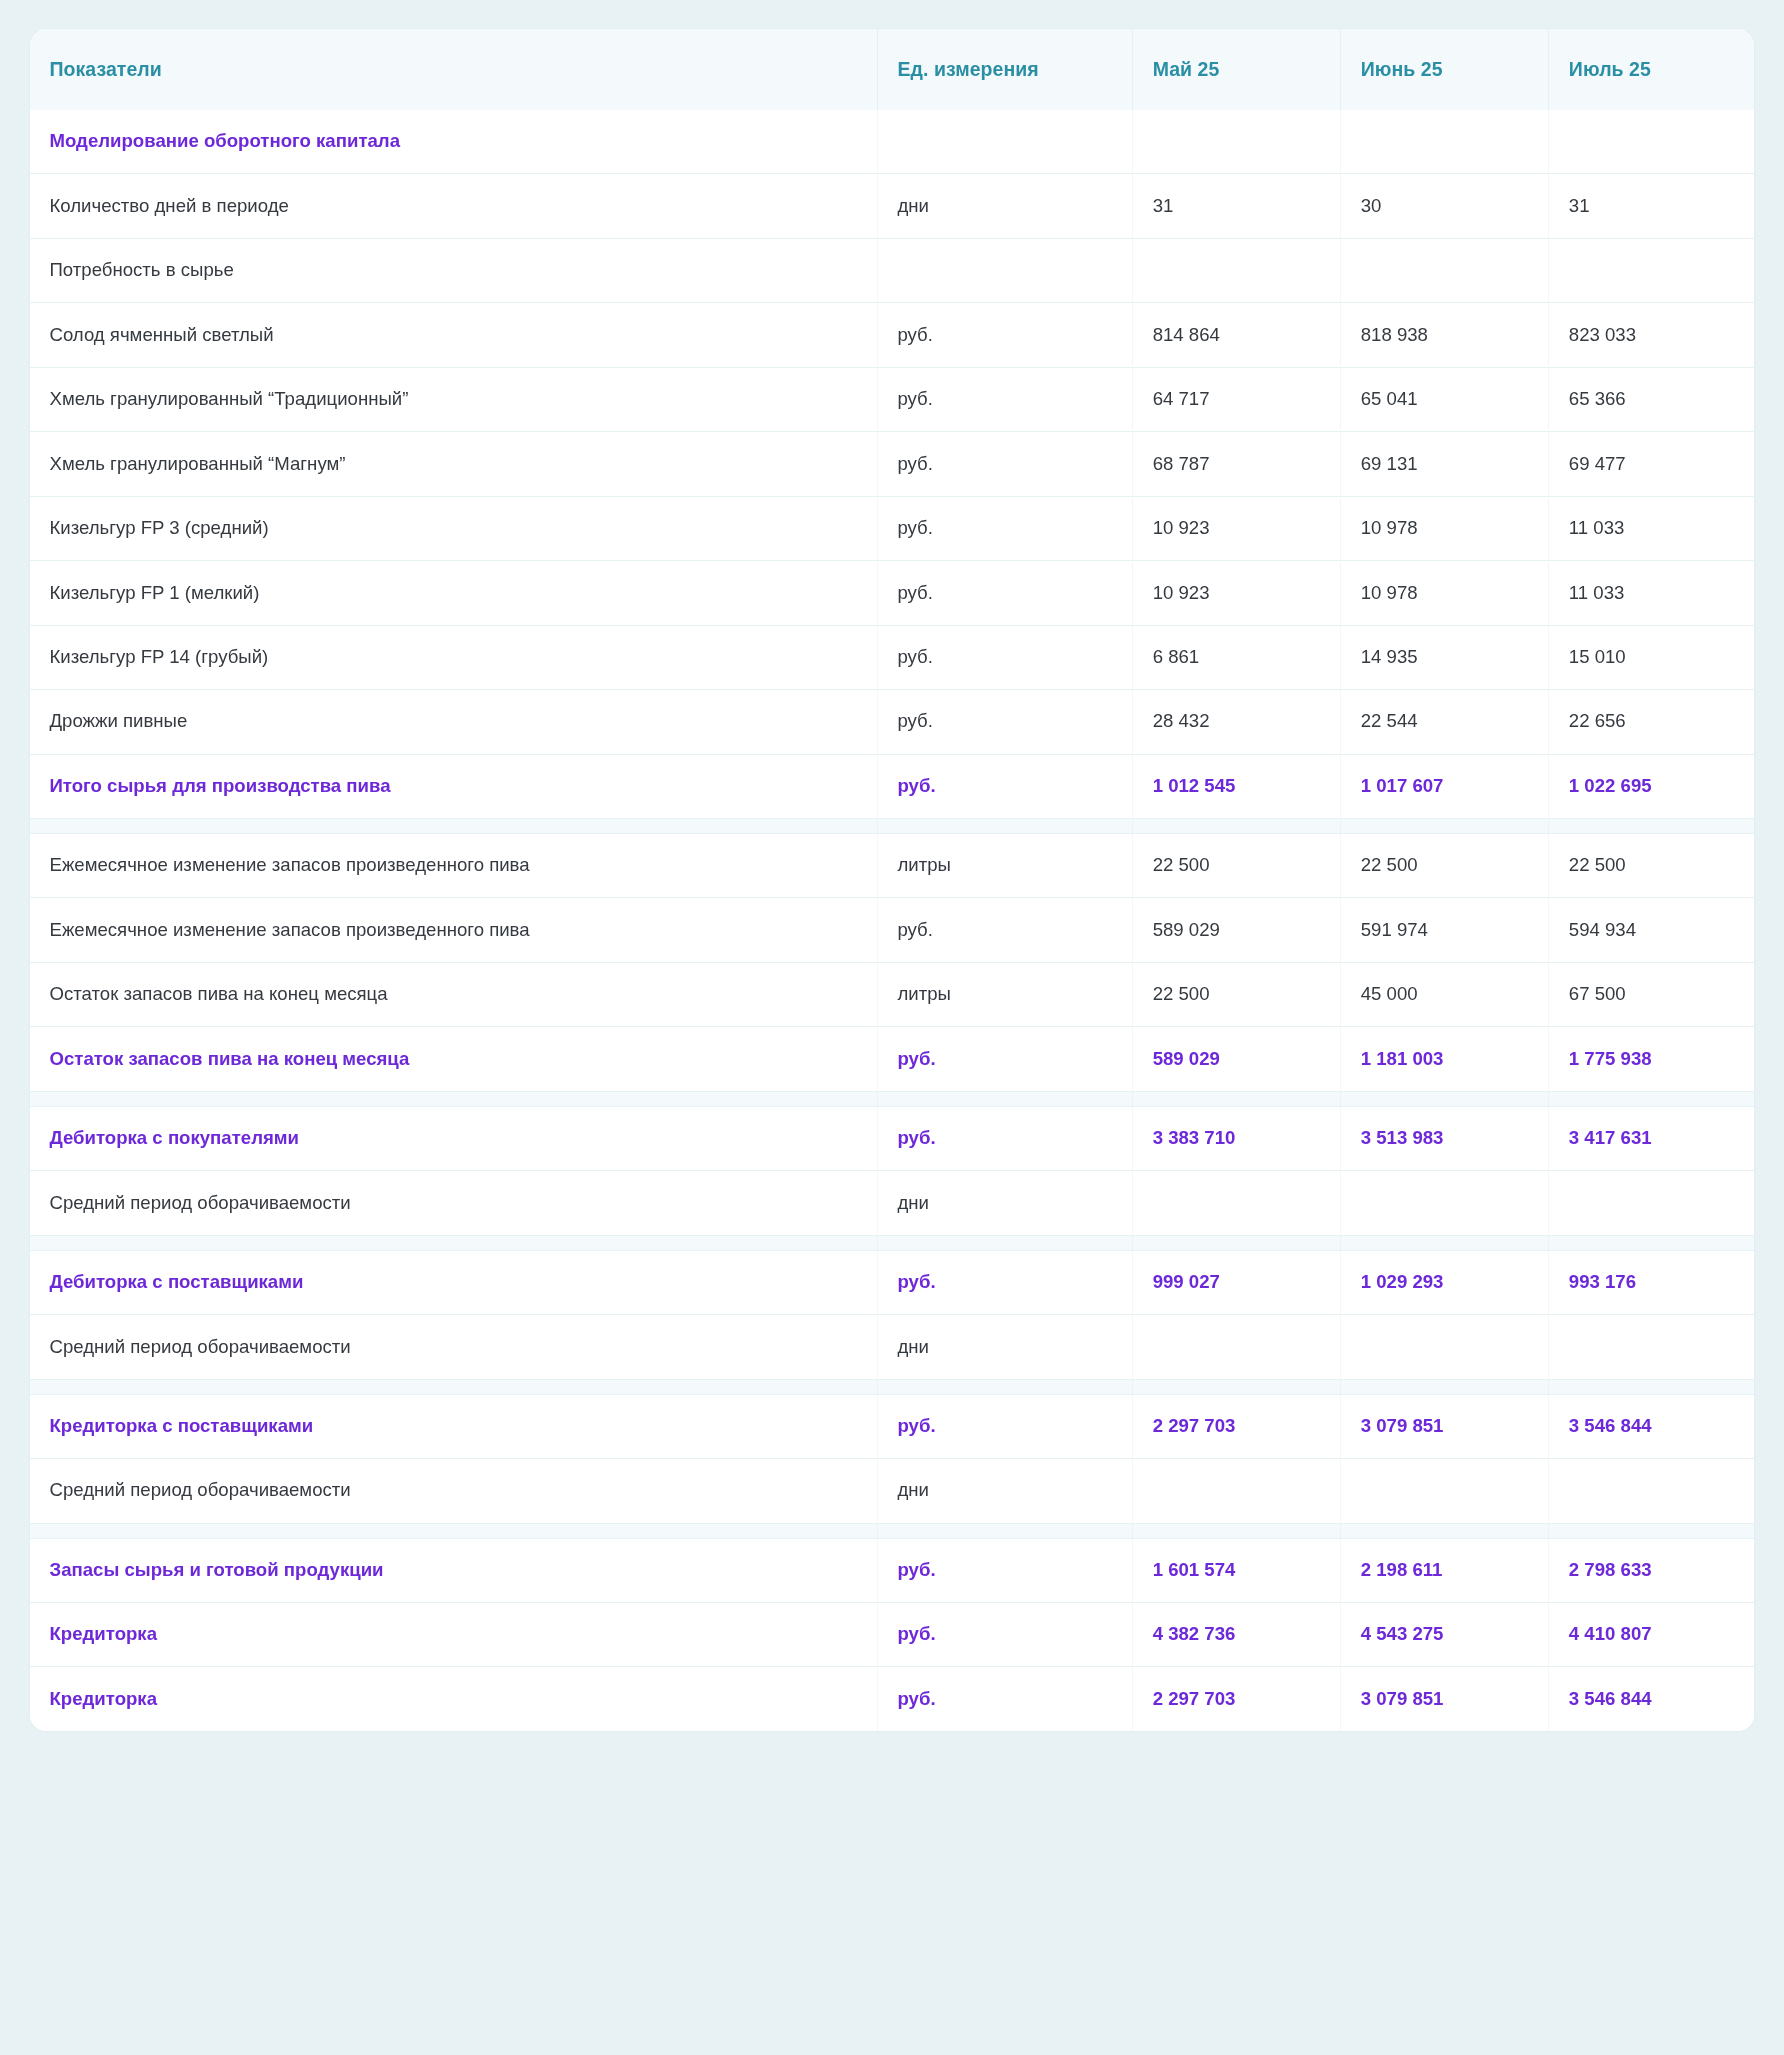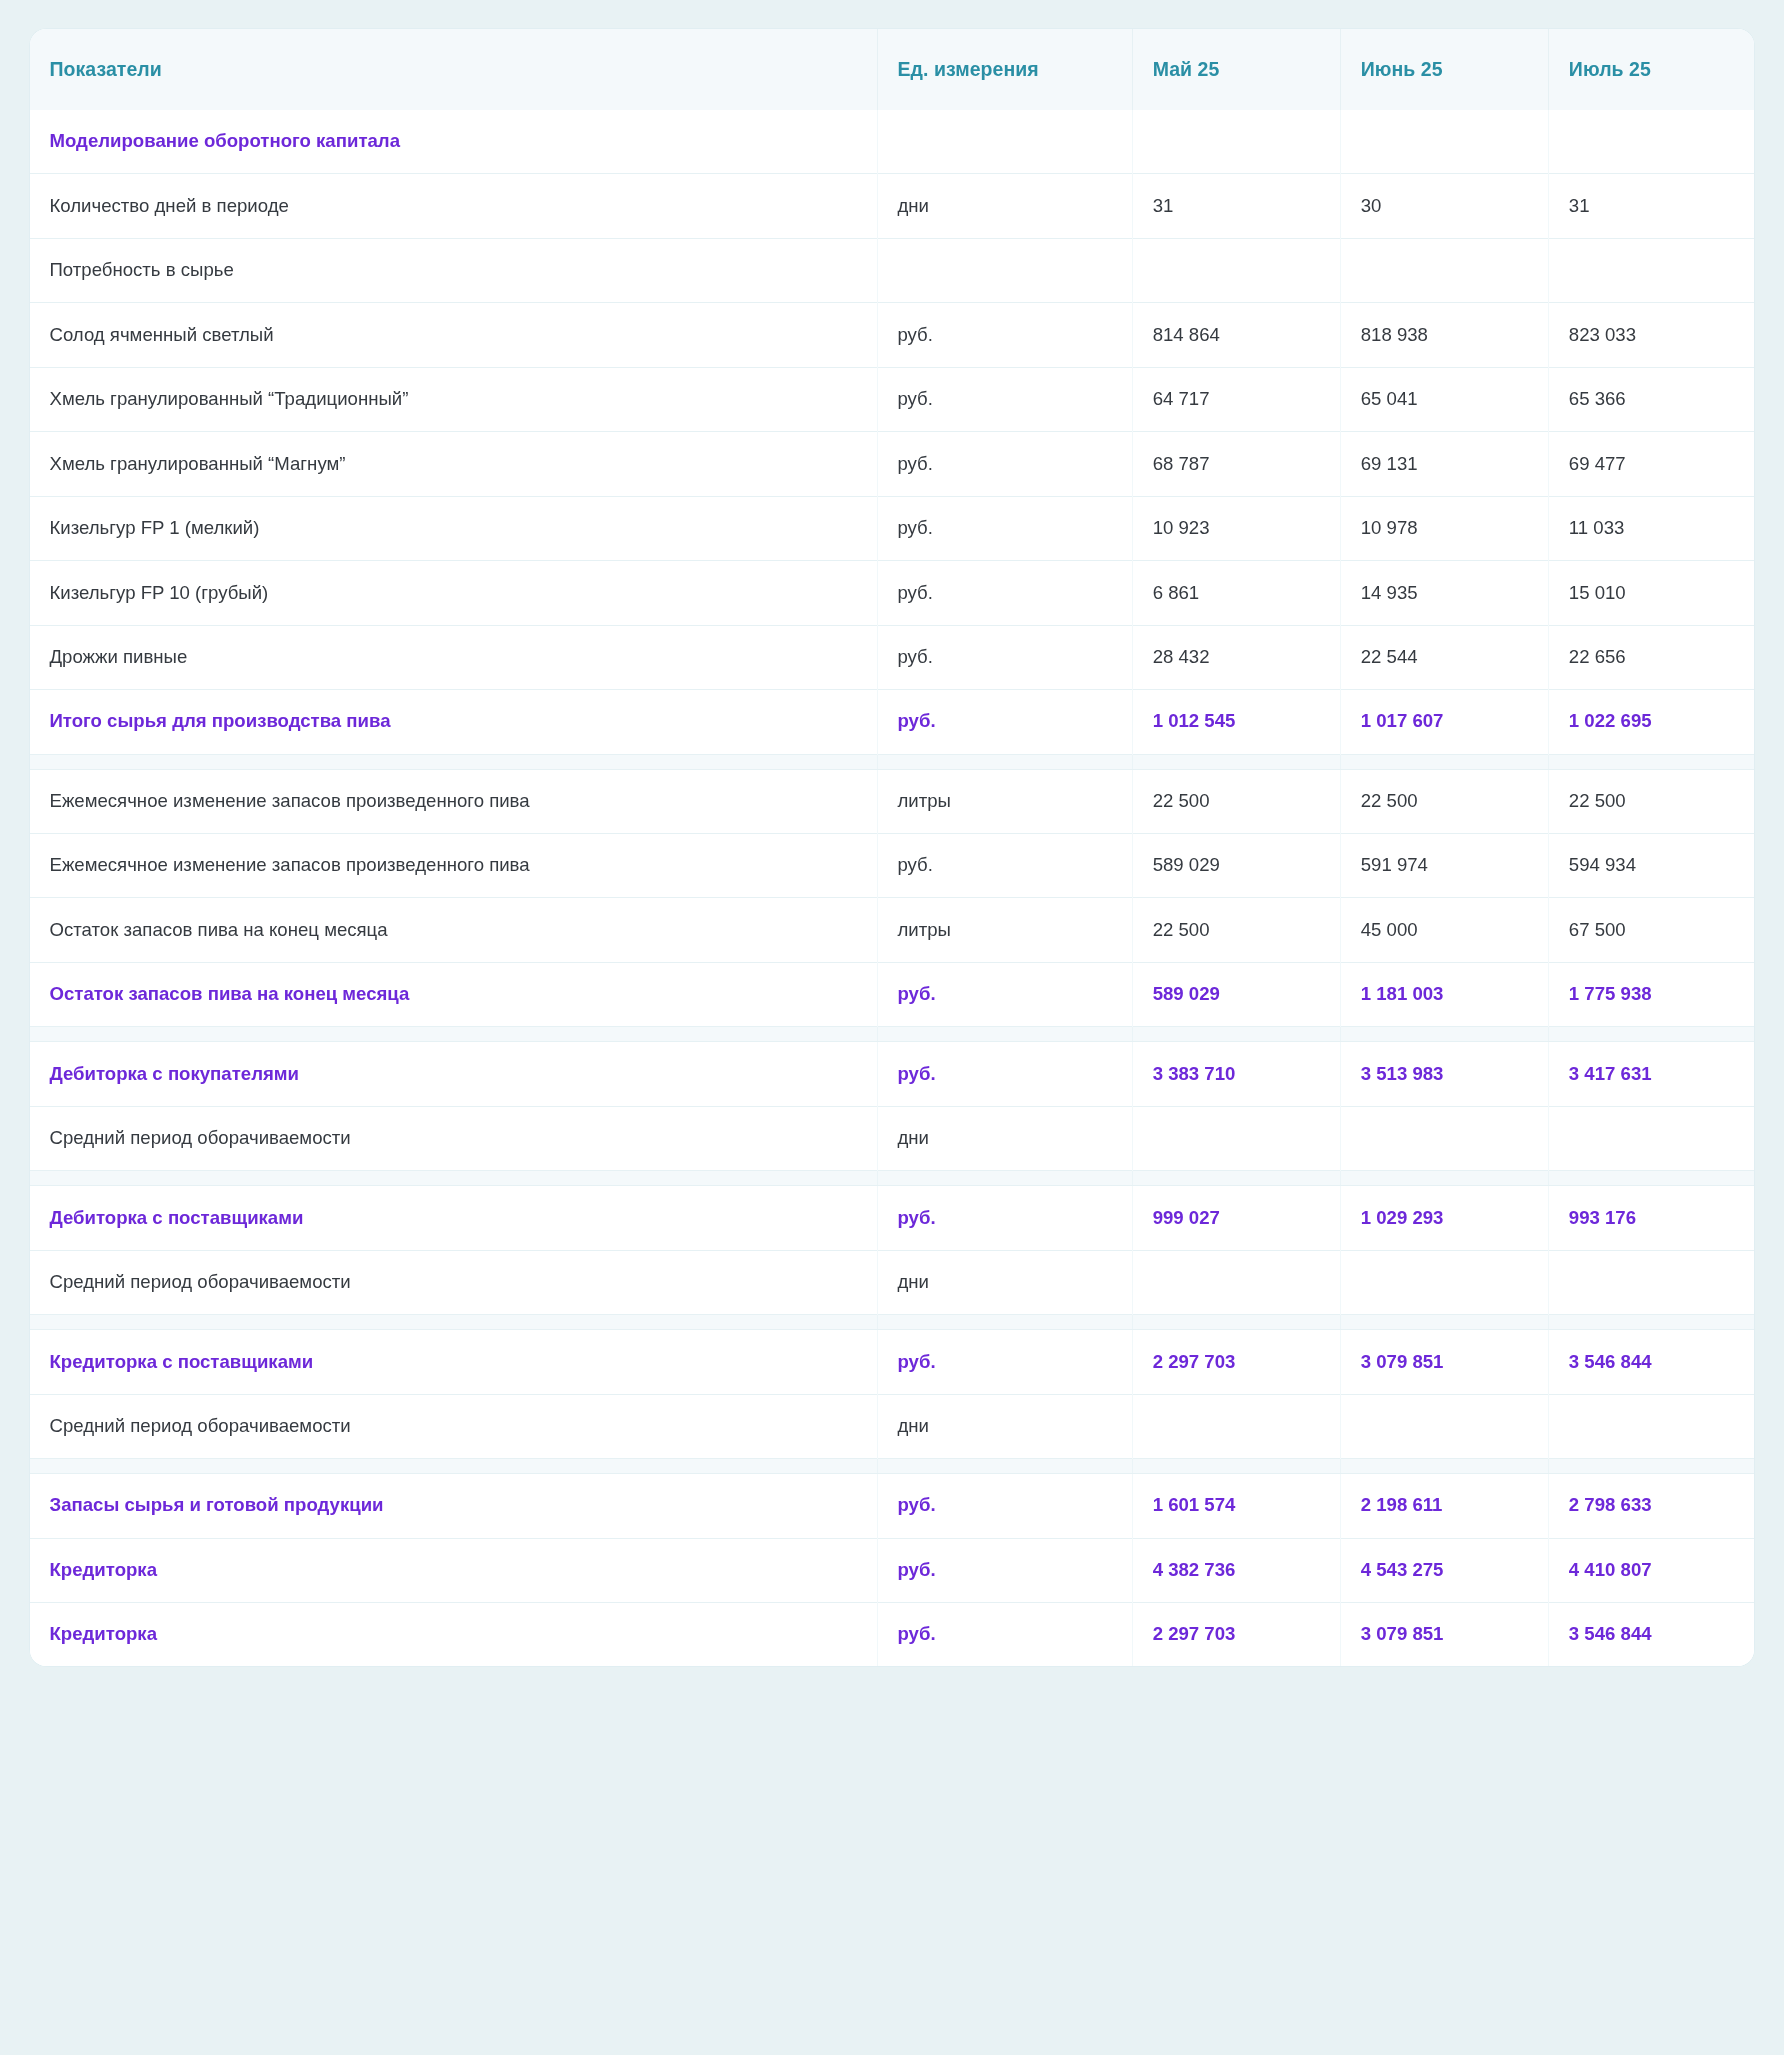--- a/index.html
+++ b/index.html
@@ -146,28 +146,35 @@
             <td>65 366</td>
           </tr>
           <tr class="row-data">
             <td>Хмель гранулированный “Магнум”</td>
             <td>руб.</td>
             <td>68 787</td>
             <td>69 131</td>
             <td>69 477</td>
           </tr>
           <tr class="row-data">
-            <td>Кизельгур FP 1 (мелкий)</td>
+            <td>Кизельгур FP 3 (средний)</td>
             <td>руб.</td>
             <td>10 923</td>
             <td>10 978</td>
             <td>11 033</td>
           </tr>
           <tr class="row-data">
-            <td>Кизельгур FP 10 (грубый)</td>
+            <td>Кизельгур FP 1 (мелкий)</td>
+            <td>руб.</td>
+            <td>10 923</td>
+            <td>10 978</td>
+            <td>11 033</td>
+          </tr>
+          <tr class="row-data">
+            <td>Кизельгур FP 14 (грубый)</td>
             <td>руб.</td>
             <td>6 861</td>
             <td>14 935</td>
             <td>15 010</td>
           </tr>
           <tr class="row-data">
             <td>Дрожжи пивные</td>
             <td>руб.</td>
             <td>28 432</td>
             <td>22 544</td>

